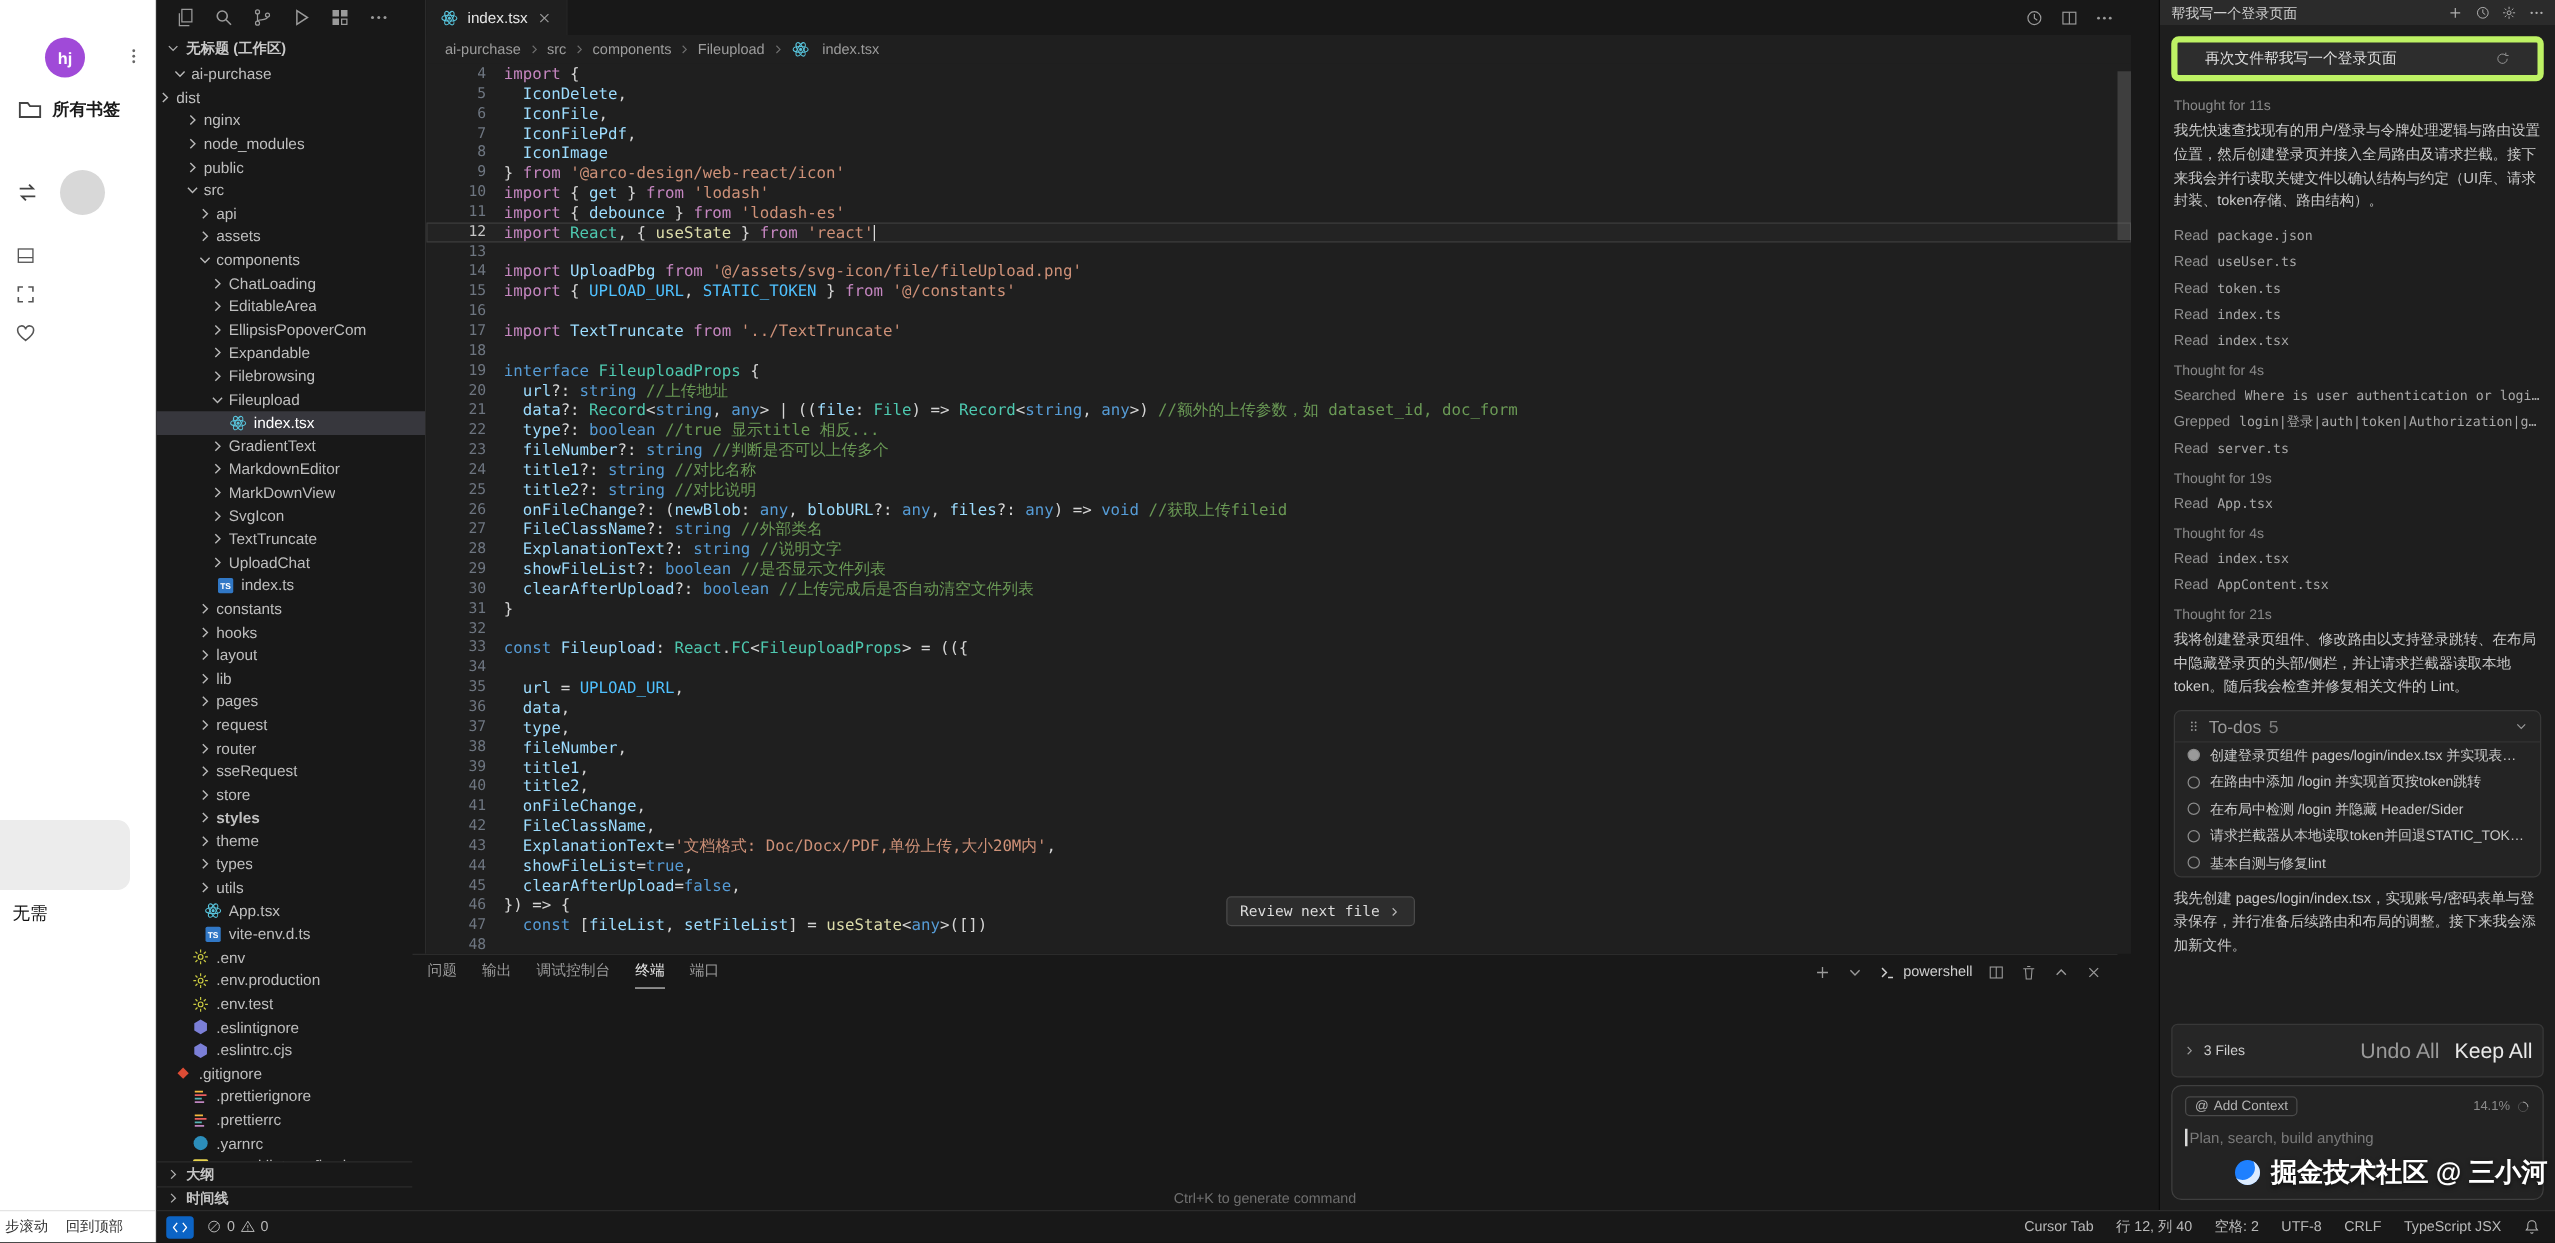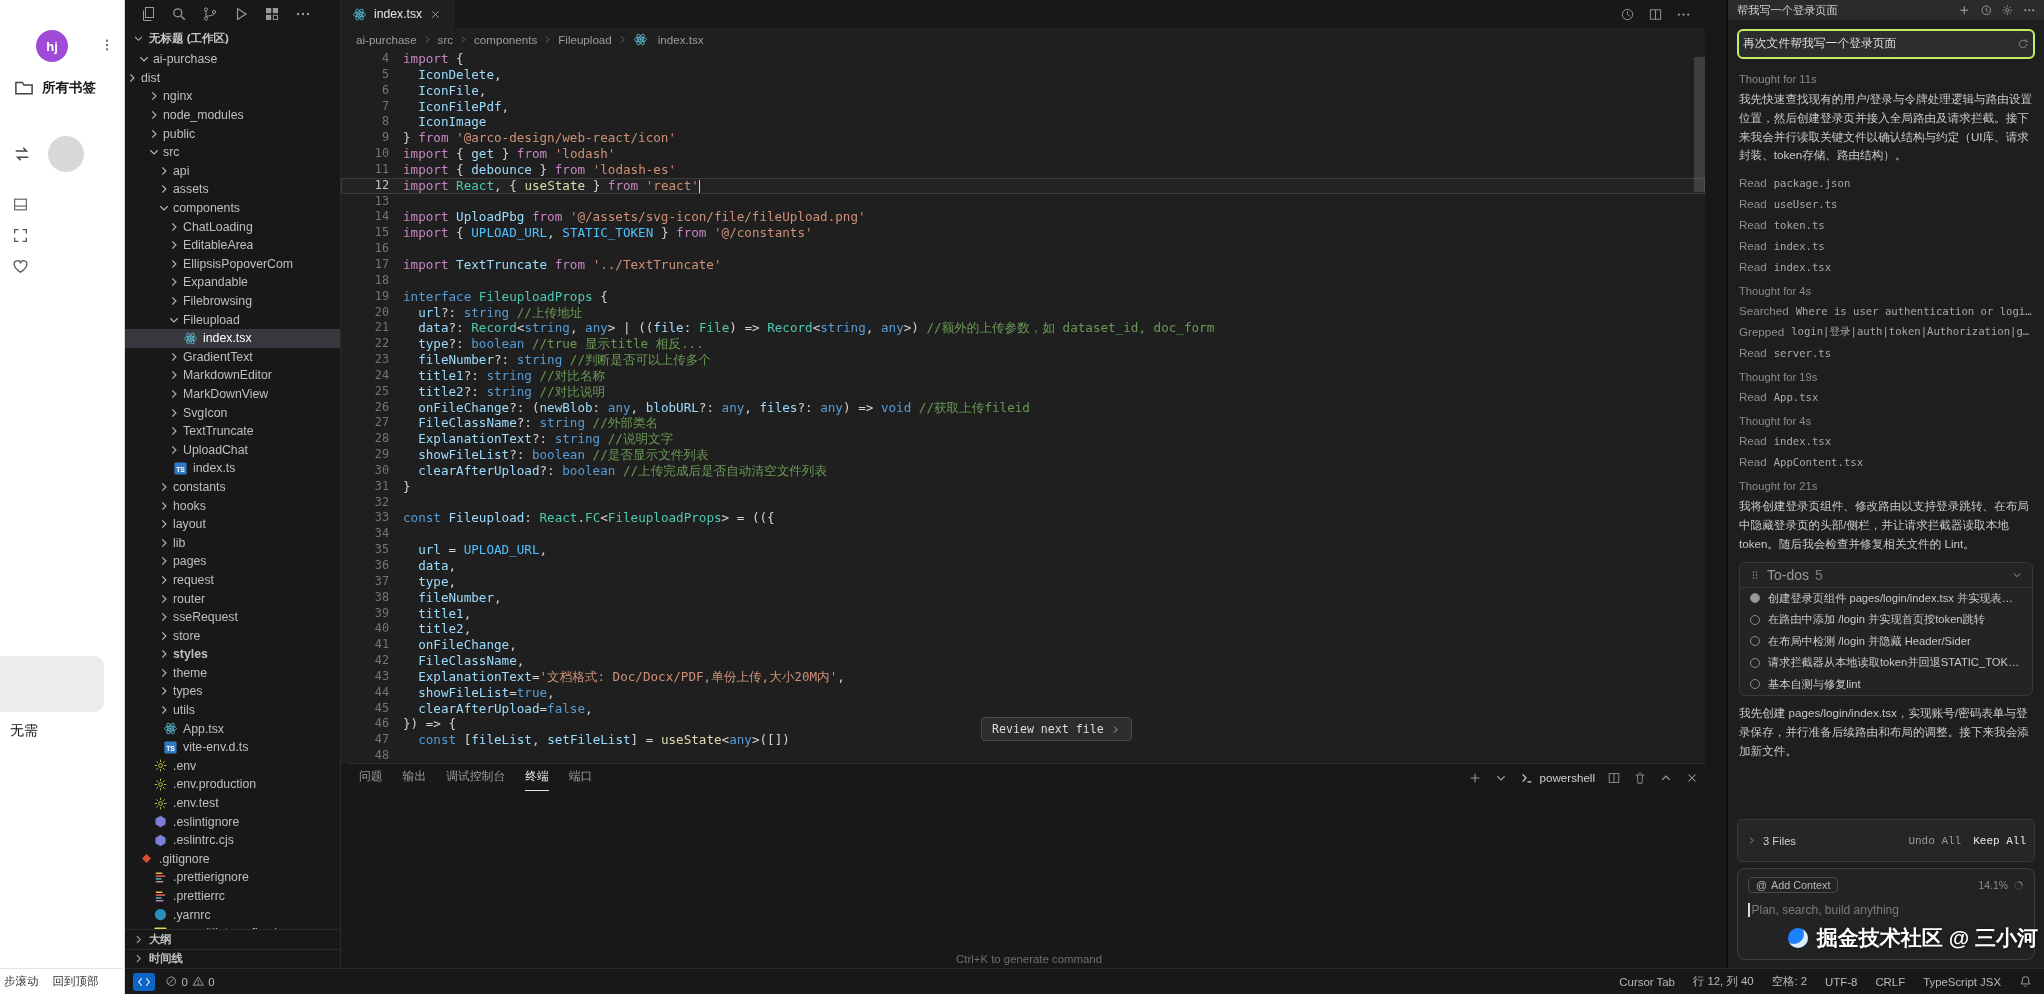--- a/index.html
+++ b/index.html
@@ -60,61 +60,61 @@
   .c-kw1{color:#C586C0}.c-kw2{color:#569CD6}.c-type{color:#4EC9B0}.c-id{color:#9CDCFE}
   .c-str{color:#CE9178}.c-com{color:#6A9955}.c-pun{color:#d4d4d4}
   .c-fn{color:#DCDCAA}.c-const{color:#4FC1FF}
   .ccaret{display:inline-block;width:1.5px;height:13px;background:#d7d7d7;vertical-align:middle}
   .code-sb{position:absolute;right:0;top:0;width:11px;height:100%}
   .code-sb .thumb{position:absolute;top:6px;right:0;width:11px;height:135px;background:rgba(121,121,121,.35)}
   .review-btn{position:absolute;left:640px;top:666px;display:flex;align-items:center;gap:6px;background:#2d2d2d;border:1px solid #4a4a4a;border-radius:4px;color:#dcdcdc;font-size:11.6px;padding:4px 10px;cursor:pointer;font-family:inherit}
   .review-btn .ic{width:11px;height:11px;color:#bdbdbd}
 
   
-  .panel{position:absolute;left:347px;top:763px;width:1364px;height:205px;background:#181818;border-top:1px solid #2b2b2b;display:flex;flex-direction:column}
+  .panel{position:absolute;left:330px;top:763px;width:1364px;height:205px;background:#181818;border-top:1px solid #2b2b2b;display:flex;flex-direction:column}
   .panel-head{height:27px;flex:0 0 27px;display:flex;align-items:center;padding:0 12px}
   .panel-t{display:flex;align-items:center;height:100%}
   .ptab{margin-right:20px;font-size:11.8px;color:#9a9a9a;height:100%;display:flex;align-items:center;border-bottom:1px solid transparent;cursor:pointer}
   .ptab.active{color:#e7e7e7;border-bottom-color:#e7e7e7}
   .panel-actions{margin-left:auto;display:flex;align-items:center;gap:12px;color:#9a9a9a;font-size:11.6px}
   .panel-actions .ic{width:14px;height:14px;color:#9a9a9a}
   .shell-chip{display:flex;align-items:center;gap:6px;color:#cfcfcf}
   .shell-chip .ic{color:#cfcfcf}
   .terminal{flex:1 1 auto;position:relative;background:#181818}
   .term-hint{position:absolute;left:50%;bottom:3px;transform:translateX(-50%);color:#6f6f6f;font-size:11.4px}
 
   .strip{position:absolute;left:1705px;top:0;width:22px;height:968px;background:#181818}
 
   
   .chat{position:absolute;left:1727px;top:0;width:317px;height:968px;background:#1e1e1e;border-left:1px solid #0a0a0a;display:flex;flex-direction:column}
   .chat-title{height:20px;flex:0 0 20px;background:#2b2b2b;display:flex;align-items:center;gap:9px;padding:0 9px;font-size:11.2px;color:#cfcfcf}
   .chat-title .grow{flex:1}
   .chat-title .ic{width:12.5px;height:12.5px;color:#b0b0b0;cursor:pointer}
-  .chat-msg{margin:9px 9px 0;background:#2d2d2d;border:2px solid #bef264;border-radius:6px;padding:5px 4px;font-size:11.8px;color:#dedede;display:flex;align-items:center;gap:6px}
+  .chat-msg{margin:9px 9px 0;background:#2d2d2d;border:5px solid #bef264;border-radius:6px;padding:5px 22px;font-size:11.8px;color:#dedede;display:flex;align-items:center;gap:6px}
   .chat-msg .grow{flex:1}
   .chat-msg .ic{width:12px;height:12px;color:#9a9a9a}
   .chat-flow{flex:1 1 auto;overflow:hidden;padding:6px 11px 0;font-size:11.6px}
   .tl-thought{color:#8a8a8a;margin:8px 0 3px;font-size:11.2px;cursor:pointer}
   .tl-para{color:#c9c9c9;line-height:18.8px;margin:5px 0 7px}
   .tl-action{display:flex;gap:7px;color:#8f8f8f;height:21px;align-items:center;white-space:nowrap;overflow:hidden;cursor:pointer}
   .tl-target{color:#a9a9a9;font-family:"DejaVu Sans Mono","Liberation Mono",monospace;font-size:10.6px;overflow:hidden;text-overflow:ellipsis}
   .todos{margin:8px 0;background:#242424;border:1px solid #383838;border-radius:6px;overflow:hidden}
   .todos-head{height:25px;display:flex;align-items:center;gap:6px;padding:0 9px;color:#9a9a9a;font-size:14px;border-bottom:1px solid #323232;cursor:pointer}
   .todos-head .cnt{color:#7d7d7d}
   .todos-head .grow{flex:1}
   .todos-head .ic{width:12px;height:12px;color:#9a9a9a}
   .todo-row{height:21.5px;display:flex;align-items:center;gap:8px;padding:0 10px;color:#c9c9c9;font-size:11.2px;white-space:nowrap;overflow:hidden}
   .todo-circle{width:10px;height:10px;flex:0 0 10px;border:1px solid #8a8a8a;border-radius:50%}
   .todo-circle.active{background:#9a9a9a}
   .todo-txt{overflow:hidden;text-overflow:ellipsis}
   .chat-bottom{flex:0 0 auto;padding:4px 9px 8px;position:relative}
   .files-bar{height:43px;display:flex;align-items:center;gap:6px;background:#262626;border:1px solid #383838;border-radius:5px;padding:0 8px;font-size:11.2px;color:#cfcfcf}
   .files-bar .ic{width:11px;height:11px;color:#9a9a9a}
   .fb-actions{margin-left:auto;display:flex;gap:12px}
-  .fb-btn{background:none;border:none;font-family:Liberation Mono, monospace;font-size:11px;cursor:pointer}
+  .fb-btn{background:none;border:none;font-family:Liberation Sans, sans-serif;font-size:17px;cursor:pointer}
   .fb-undo{color:#9a9a9a}.fb-keep{color:#eaeaea}
   .composer{margin-top:6px;background:#232323;border:1px solid #3f3f3f;border-radius:8px;padding:8px 10px;height:92px}
   .ctx-row{display:flex;align-items:center}
   .ctx-chip{display:flex;align-items:center;gap:4px;border:1px solid #4a4a4a;border-radius:4px;padding:1px 7px;font-size:10.8px;color:#b5b5b5;cursor:pointer}
   .ctx-usage{margin-left:auto;display:flex;align-items:center;gap:5px;color:#8a8a8a;font-size:10.4px}
   .ctx-usage .ic{width:11px;height:11px}
   .input-row{margin-top:10px;font-size:12px;color:#7a7a7a;display:flex;align-items:center;cursor:text}
   .in-caret{width:1.5px;height:14px;background:#dadada;margin-right:2px}
   .watermark{position:absolute;right:6px;bottom:16px;display:flex;align-items:center;gap:9px;font-size:21px;font-weight:bold;color:#fff;text-shadow:0 1px 4px rgba(0,0,0,.65);white-space:nowrap;pointer-events:none;z-index:9}
   .wm-logo{width:20px;height:20px;border-radius:50%;background:#1e80ff;box-shadow:inset -4px -4px 0 0 rgba(255,255,255,.85)}

